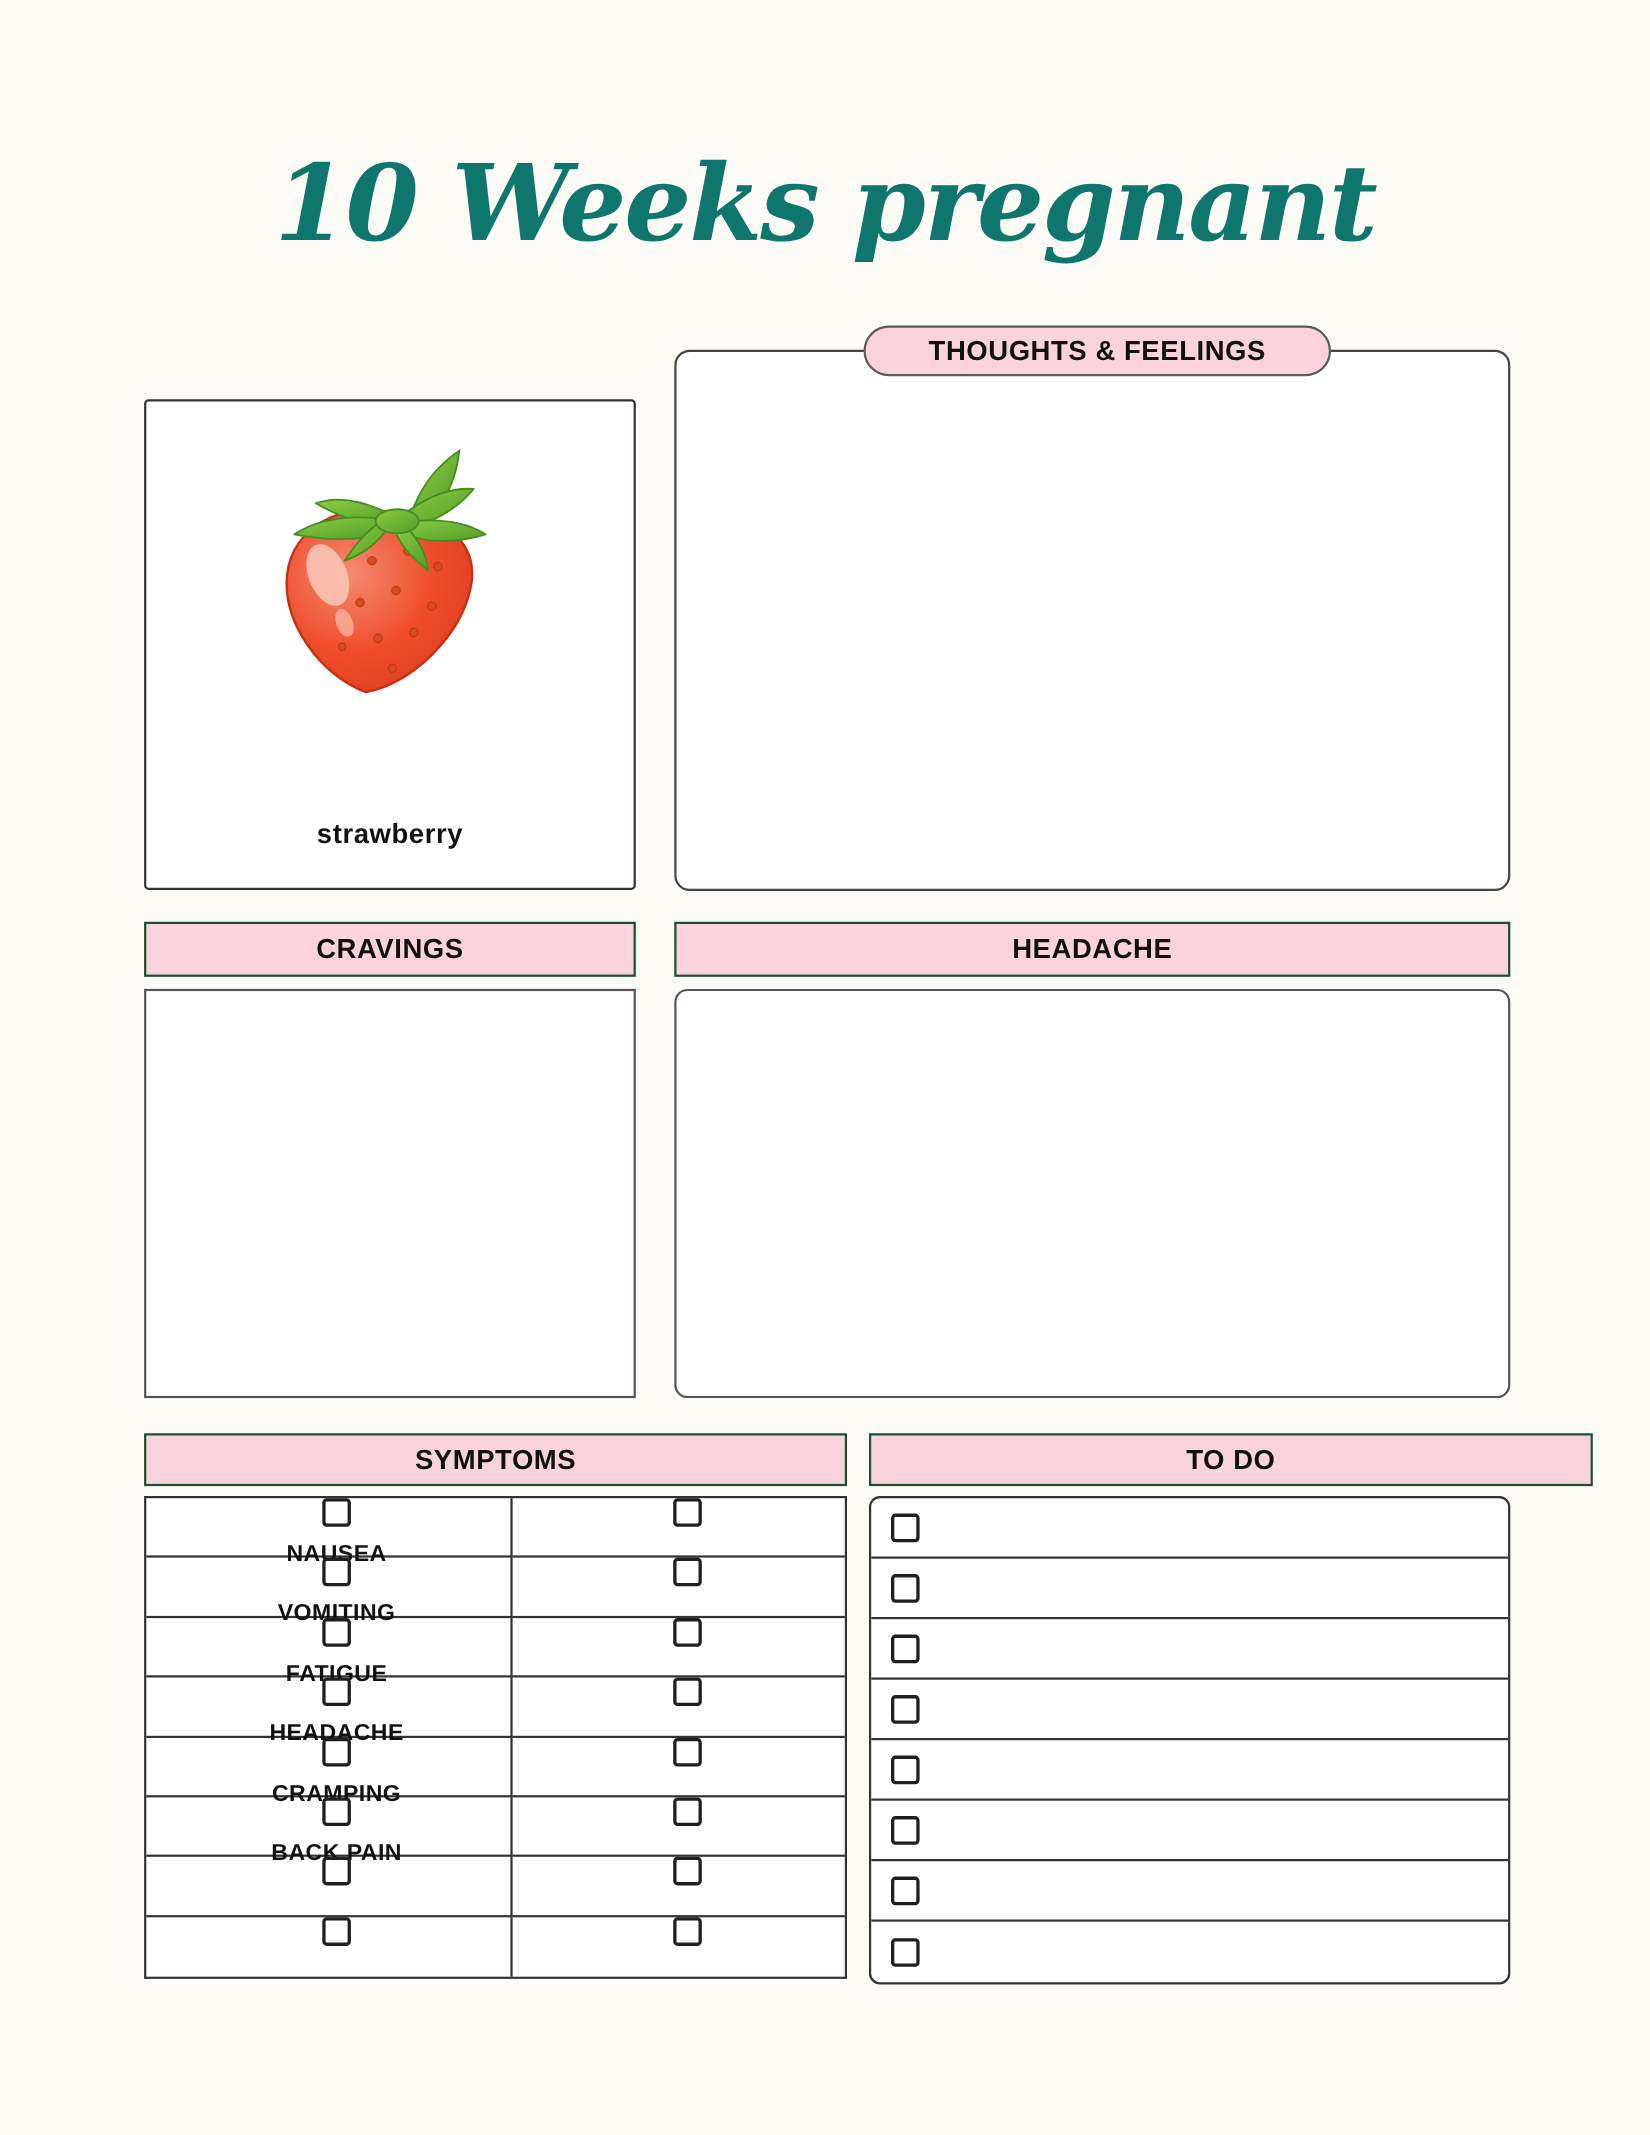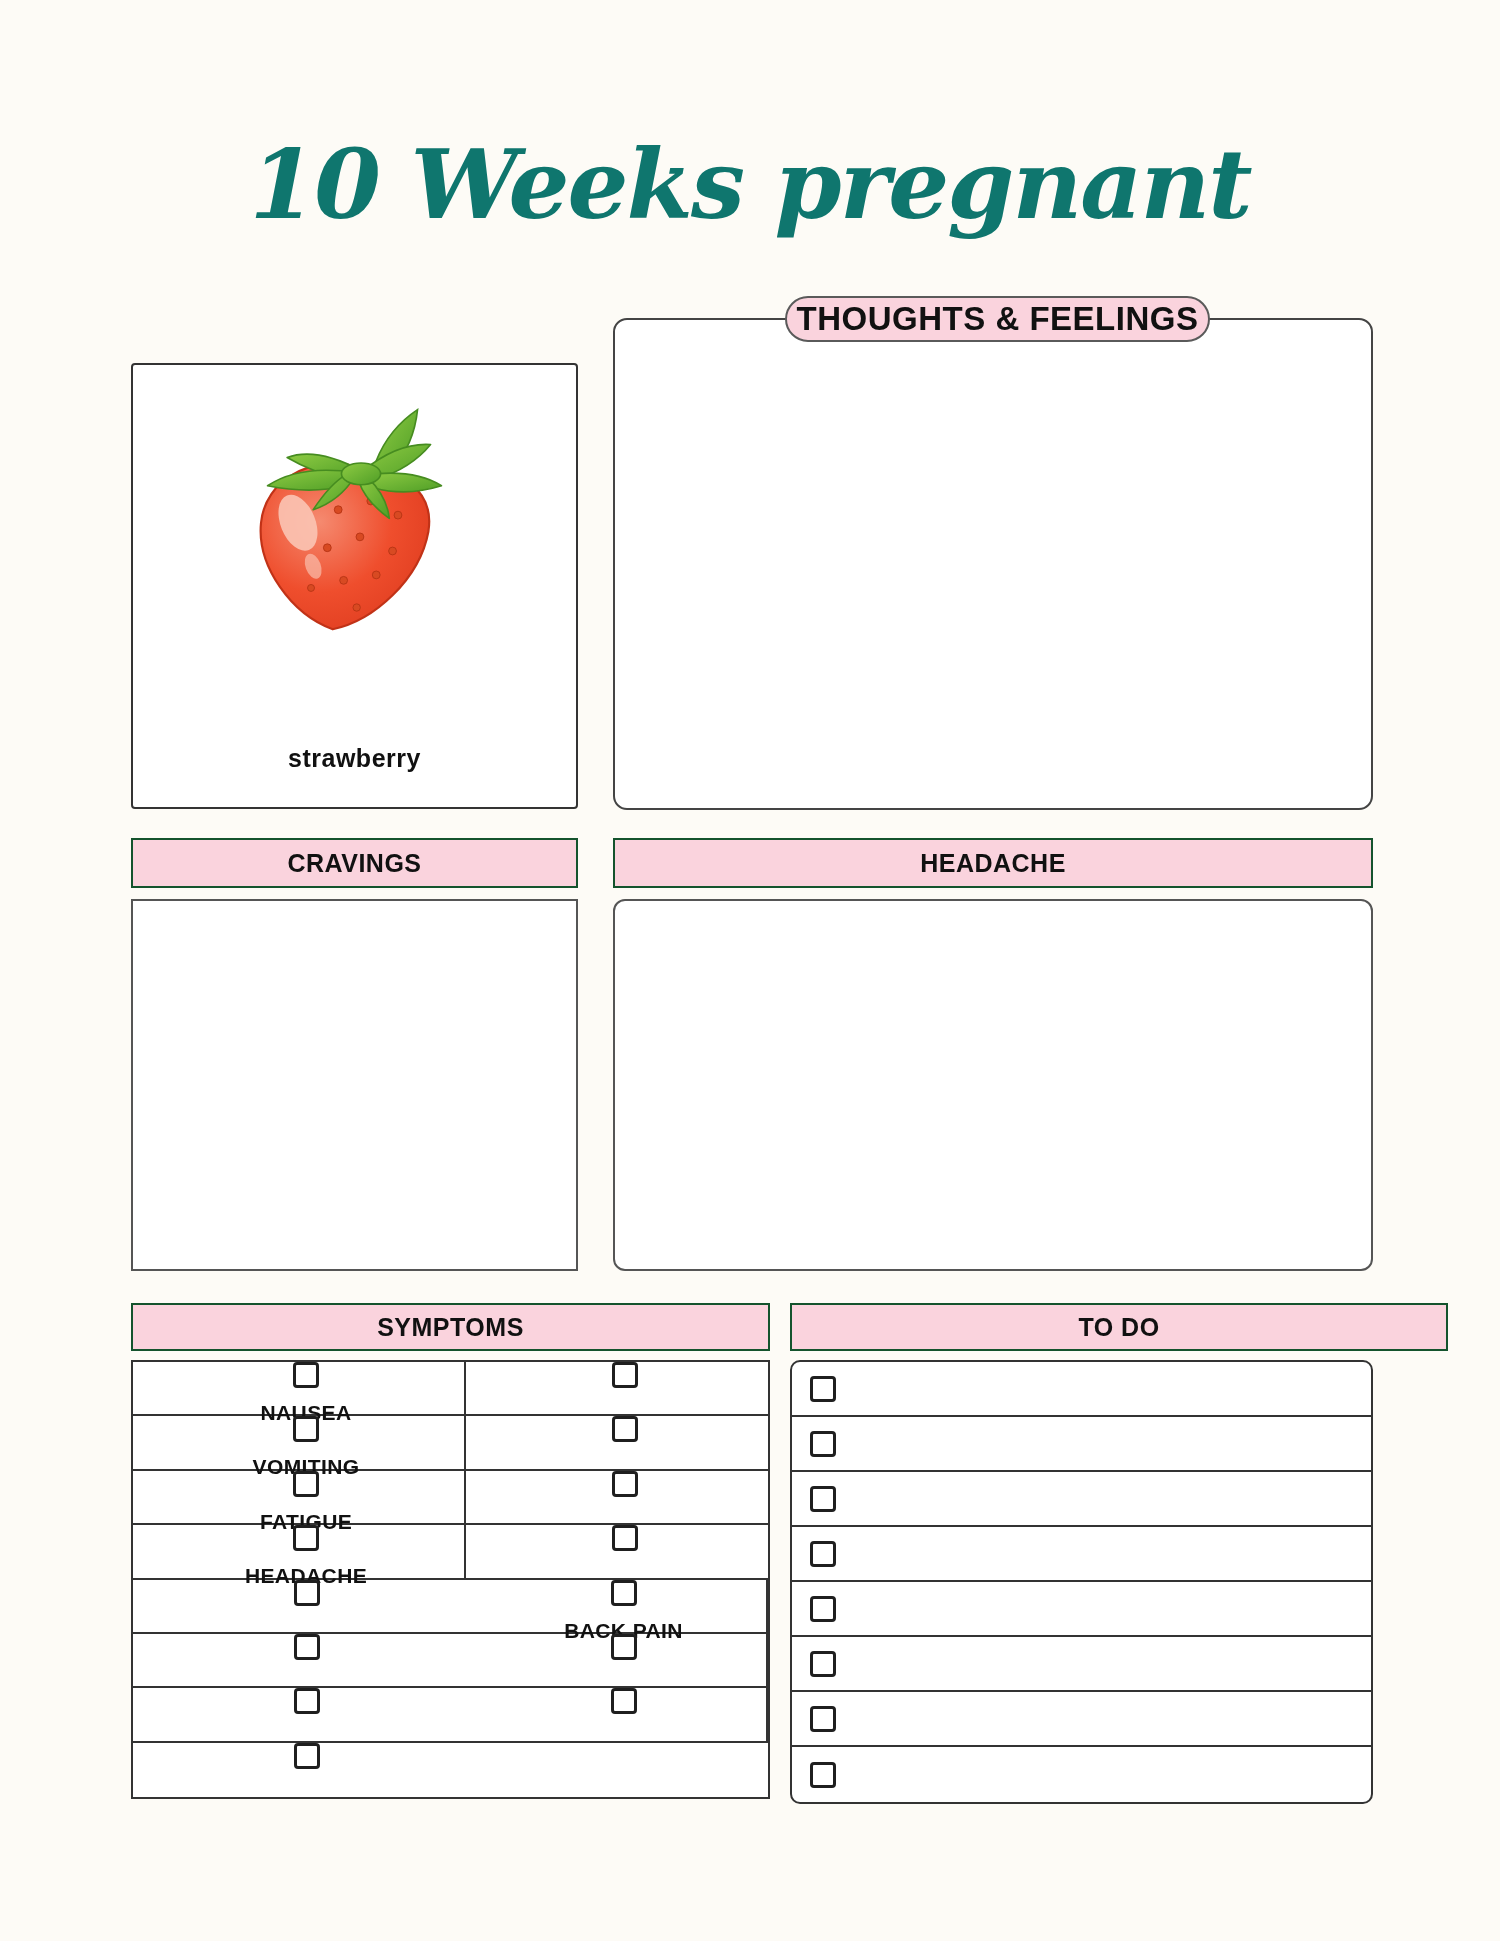--- a/index.html
+++ b/index.html
@@ -64,21 +64,21 @@
     left: 613px; top: 318px; width: 760px; height: 492px;
     border: 2.5px solid #444444; border-radius: 14px;
   }
   .pill {
     position: absolute;
     left: 785px; top: 296px; width: 425px; height: 46px;
     background: var(--pink, #fad3dd);
     border: 2.5px solid #5a5a5a;
     border-radius: 24px;
     display: flex; align-items: center; justify-content: center;
-    font-weight: 700; font-size: 33px; letter-spacing: 0.5px;
+    font-weight: 700; font-size: 25px; letter-spacing: 0.5px;
     box-sizing: border-box;
     z-index: 2;
   }
   
   .cravings-hdr  { left: 131px; top: 838px; width: 447px; height: 50px; }
   .cravingsbox   { left: 131px; top: 899px; width: 447px; height: 372px; border: 2px solid #555555; }
   .aversions-hdr { left: 613px; top: 838px; width: 760px; height: 50px; }
   .aversionsbox  { left: 613px; top: 899px; width: 760px; height: 372px; border: 2px solid #555555; border-radius: 12px; }
   
   .symptoms-hdr { left: 131px; top: 1303px; width: 639px; height: 48px; }
@@ -235,20 +235,24 @@
     </div>
 
     <div class="sym-cell left">
       <span class="cb"></span>
       <span class="sym-label">HEADACHE</span>
     </div>
     <div class="sym-cell">
       <span class="cb"></span>
     </div>
 
+    <div class="sym-cell left">
+      <span class="cb"></span>
+      <span class="sym-label">CRAMPING</span>
+    </div>
     <div class="sym-cell">
       <span class="cb"></span>
     </div>
 
     <div class="sym-cell left">
       <span class="cb"></span>
       <span class="sym-label">BACK PAIN</span>
     </div>
     <div class="sym-cell">
       <span class="cb"></span>

